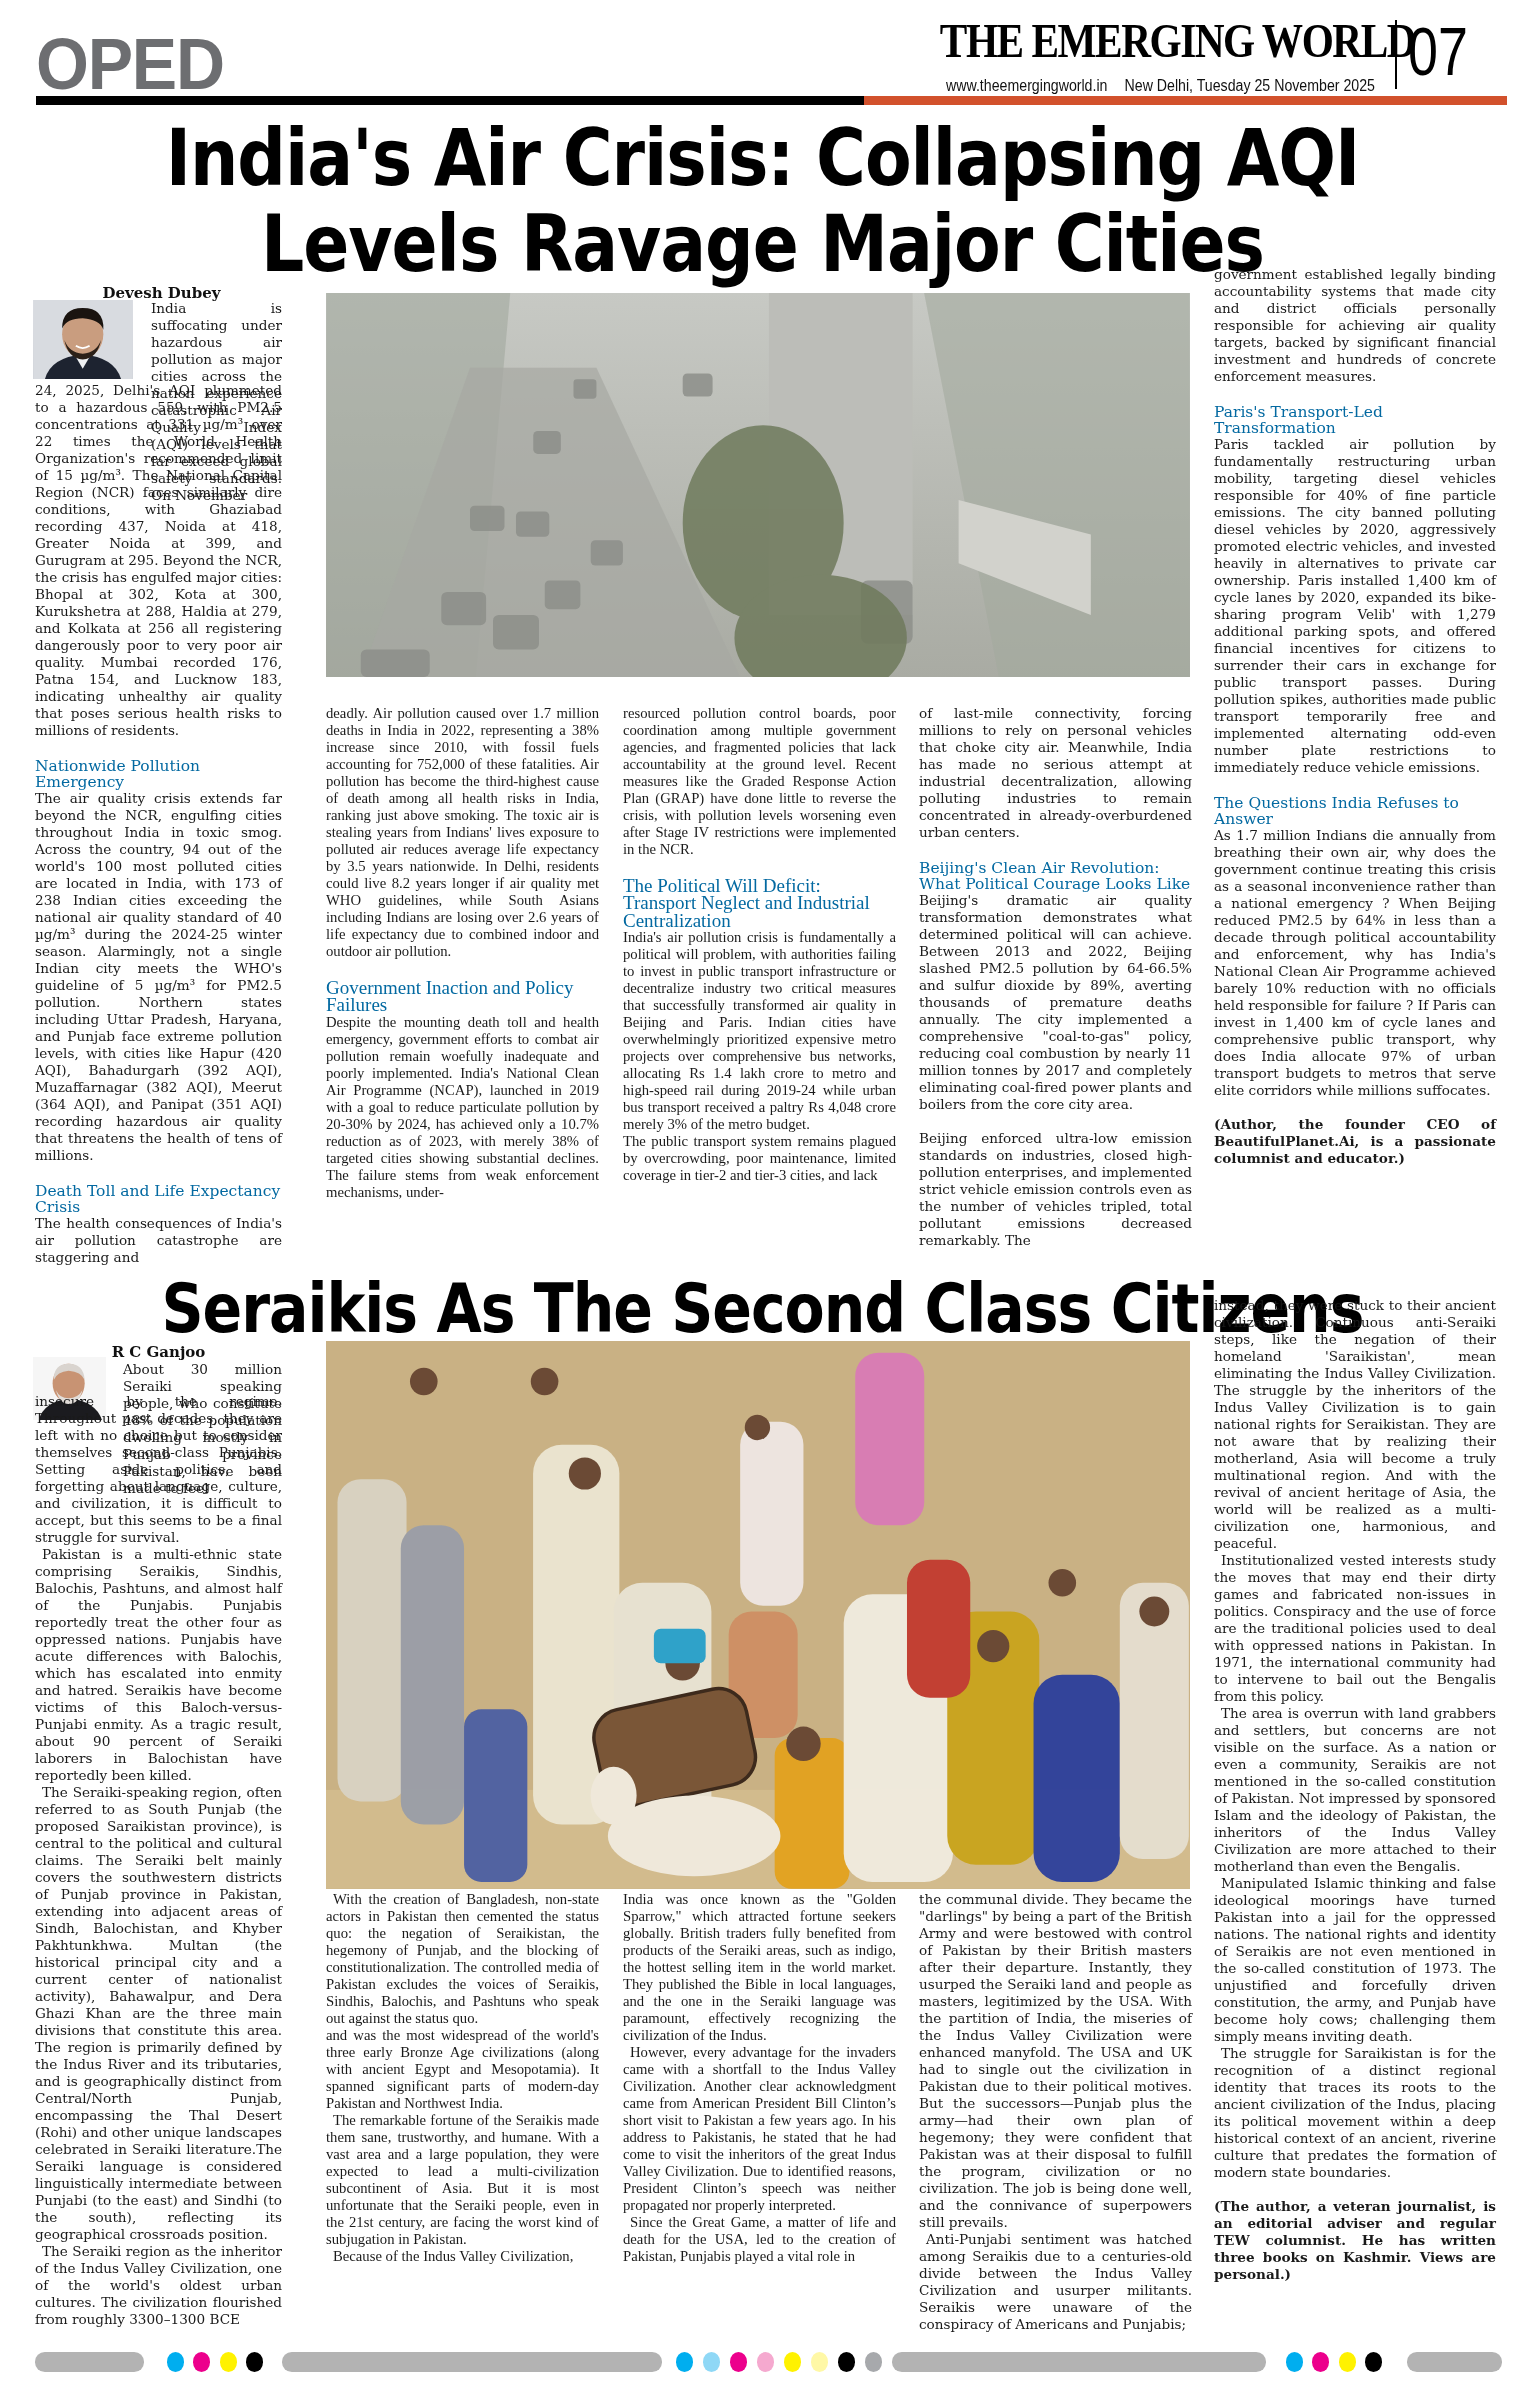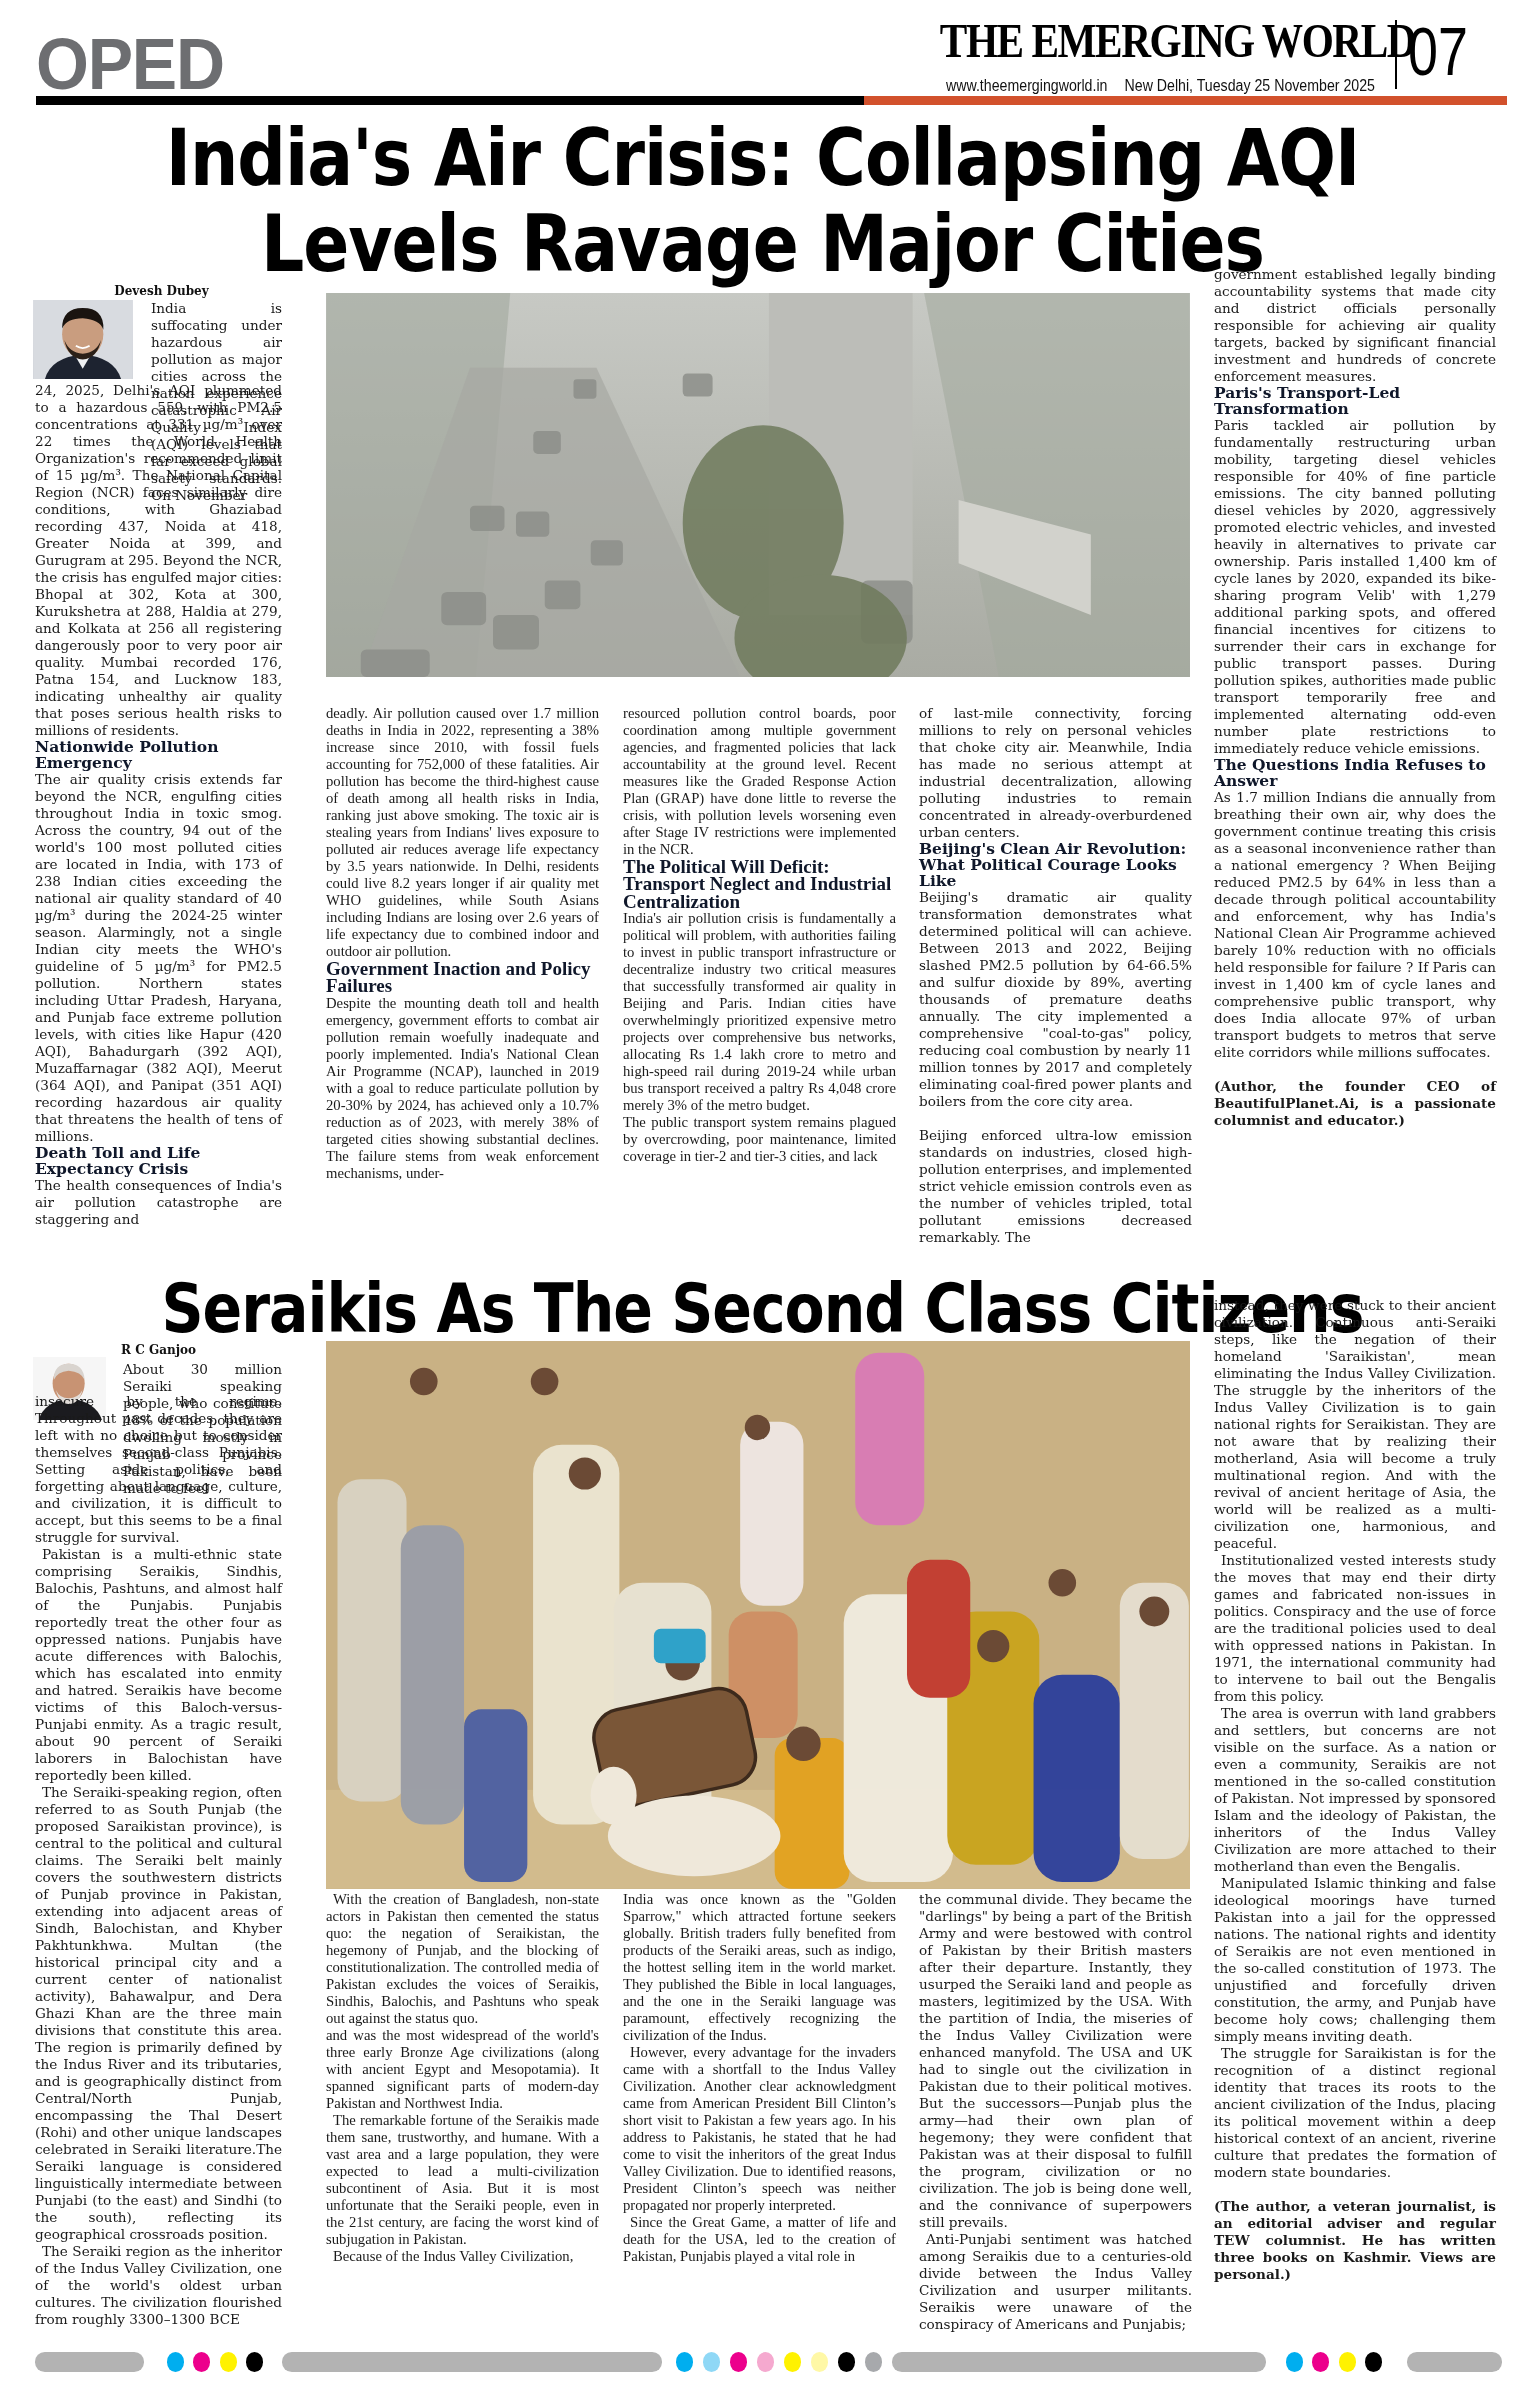--- a/index.html
+++ b/index.html
@@ -15,38 +15,38 @@
   .page-num { position: absolute; left: 1408px; top: 11.5px; font-family: "Liberation Sans", sans-serif; font-size: 69px; color: #000; transform: scaleX(0.78); transform-origin: left top; }
   .top-bar-black { position: absolute; left: 36px; top: 96px; width: 828px; height: 9.2px; background: #000; }
   .top-bar-orange { position: absolute; left: 864px; top: 96px; width: 643px; height: 9.2px; background: #d2512c; }
 
   
   .headline { position: absolute; left: 23px; width: 1479px; text-align: center; font-family: "DejaVu Sans", sans-serif; font-weight: 700; color: #000; letter-spacing: -1.2px; }
   .hl-1 { top: 115px; font-size: 79px; line-height: 86px; transform: scaleX(0.86); transform-origin: center top; }
   .hl-2 { top: 1271px; font-size: 68px; line-height: 75px; transform: scaleX(0.86); transform-origin: center top; }
 
   
-  .byline { position: absolute; font-family: "DejaVu Serif", serif; font-weight: 700; font-size: 12px; text-align: center; }
+  .byline { position: absolute; font-family: "DejaVu Serif", serif; font-weight: 700; font-size: 15px; text-align: center; }
   .by-1 { left: 35px; top: 284px; width: 253px; }
   .by-2 { left: 58px; top: 1343px; width: 201px; }
   .headshot { position: absolute; overflow: hidden; }
   .hs-1 { left: 33px; top: 300px; width: 100px; height: 79px; background: linear-gradient(180deg,#dcdfe4 0%,#cfd3d8 100%); }
   .hs-2 { left: 33px; top: 1357px; width: 73px; height: 63px; background: #f6f6f6; }
 
   
   .photo { position: absolute; overflow: hidden; }
   .photo-smog { left: 326px; top: 293px; width: 864px; height: 384px; background: linear-gradient(180deg,#bfc2bd 0%,#b1b4ae 40%,#a6a89f 100%); }
   .photo-crowd { left: 326px; top: 1341px; width: 864px; height: 548px; background: linear-gradient(180deg,#c8b48a 0%,#bda372 50%,#c6ad7c 100%); }
 
   
   .col { position: absolute; font-size: 13.6px; line-height: 17px; text-align: justify; color: #1a1a1a; hyphens: none; }
   .col p { margin: 0; }
   .col p.indent { text-indent: 7px; }
   .col p.gap { margin-top: 16.7px; }
-  .col h3 { font-family: "DejaVu Serif", serif; font-weight: 700; font-size: 15.5px; line-height: 16px; margin-top: 0; color: #0f172a; text-align: left; }
+  .col h3 { font-family: "DejaVu Serif", serif; font-weight: 400; font-size: 15.5px; line-height: 16px; margin-top: 19px; color: #0369a1; text-align: left; }
   .col .condensed { font-family: "Liberation Serif", serif; font-size: 14.7px; line-height: 17px; }
   .col .condensed-h { font-family: "Liberation Serif", serif; font-size: 19px; line-height: 17.3px; }
   .col p.credit { font-weight: 700; margin-top: 17.3px; }
 
   .a1-intro { left: 151px; top: 300px; width: 131px; }
   .a1-c1 { left: 35px; top: 382px; width: 247px; }
   .a1-c2 { left: 326px; top: 705px; width: 273px; }
   .a1-c3 { left: 623px; top: 705px; width: 273px; }
   .a1-c4 { left: 919px; top: 705px; width: 273px; }
   .a1-c5 { left: 1214px; top: 266px; width: 282px; }

